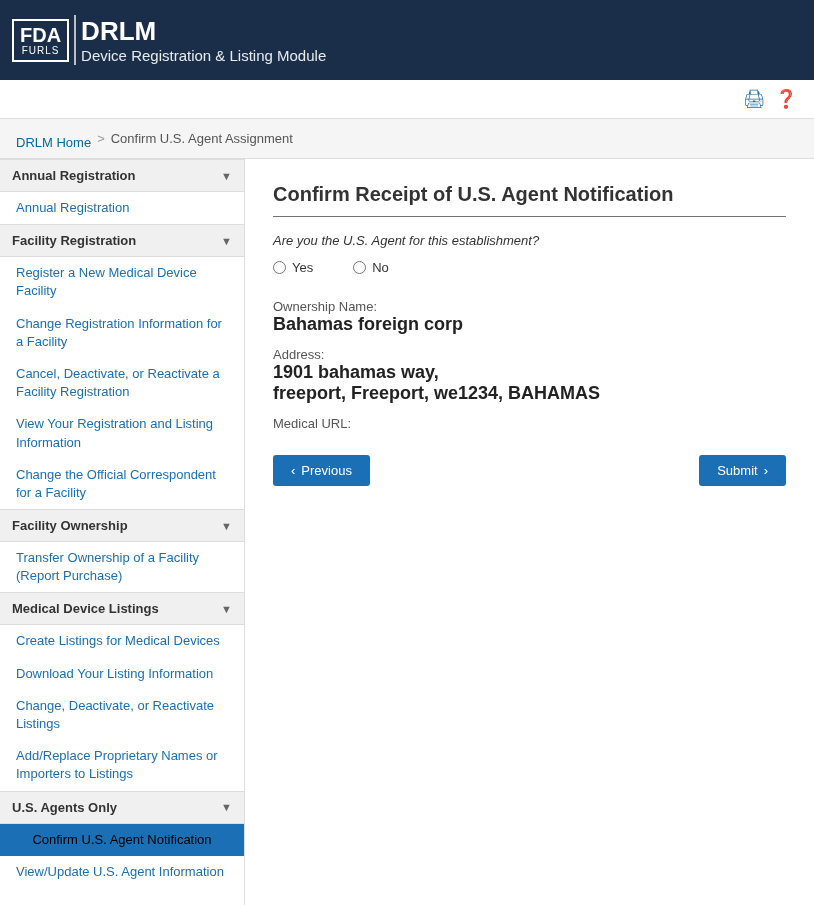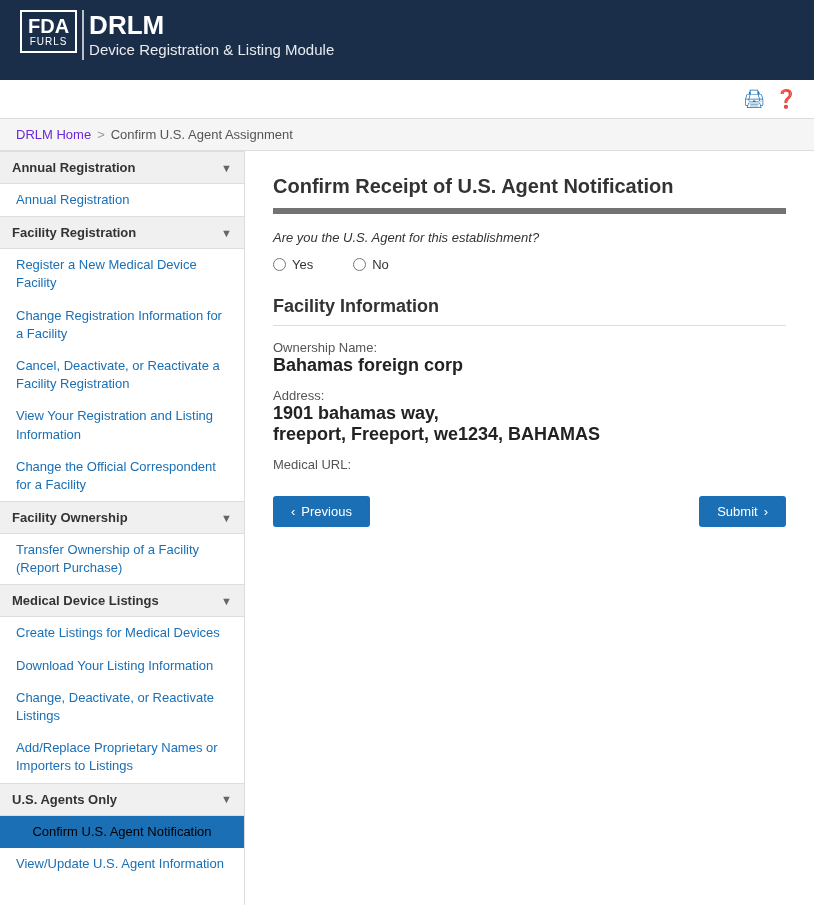--- a/index.html
+++ b/index.html
@@ -3,22 +3,22 @@
   <meta charset="utf-8">
   <style>
     * { box-sizing: border-box; margin: 0; padding: 0; }
     body { font-family: Arial, sans-serif; font-size: 13px; background: #f0f0f0; color: #333; }
 
     
     .header {
       background: #1a2e4a;
       color: white;
       display: flex;
-      align-items: flex-start;
-      padding: 10px 20px;
+      align-items: center;
+      padding: 10px 12px;
       gap: 5px;
       min-height: 80px;
     }
     .fda-logo {
       display: flex;
       flex-direction: column;
       align-items: center;
       border: 2px solid white;
       padding: 4px 6px;
       min-width: 52px;
@@ -69,22 +69,23 @@
       background: #f5f5f5;
       border-bottom: 1px solid #ddd;
       padding: 8px 16px;
       font-size: 13px;
       color: #555;
       display: flex;
       align-items: center;
       gap: 6px;
     }
     .breadcrumb-bar a {
-      color: #6d28d9;
+      color: #0369a1;
       text-decoration: none;
+      margin-top: 8px;
     }
     .breadcrumb-bar .separator {
       color: #999;
     }
 
     
     .main-layout {
       display: flex;
       min-height: calc(100vh - 140px);
     }
@@ -135,21 +136,21 @@
       flex: 1;
       padding: 24px 28px;
       background: #fff;
     }
     .page-title {
       font-size: 20px;
       font-weight: bold;
       color: #333;
       margin-bottom: 16px;
       padding-bottom: 10px;
-      border-bottom: 6px solid #737373;
+      border-bottom: 1px solid #737373;
     }
 
     
     .form-question {
       font-size: 13px;
       margin-bottom: 12px;
       color: #333;
       font-style: italic;
     }
     .radio-group {
@@ -303,21 +304,20 @@
         <input type="radio" name="us-agent" value="yes" style="">
         <span>Yes</span>
       </label>
       <label class="radio-label">
         <input type="radio" name="us-agent" value="no" style="">
         <span>No</span>
       </label>
     </div>
 
     <div class="facility-info-section">
-      <h2 class="facility-info-title">Facility Information</h2>
 
       <div class="info-row">
         <div class="info-label">Ownership Name:</div>
         <div class="info-value">Bahamas foreign corp</div>
       </div>
 
       <div class="info-row">
         <div class="info-label">Address:</div>
         <div class="info-value">
           <span>1901 bahamas way,</span><br>

